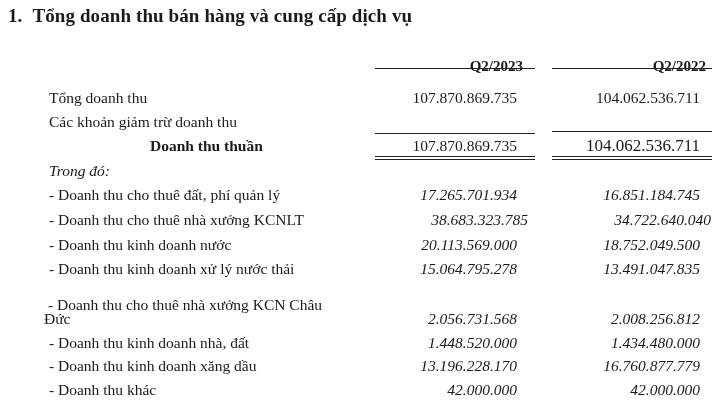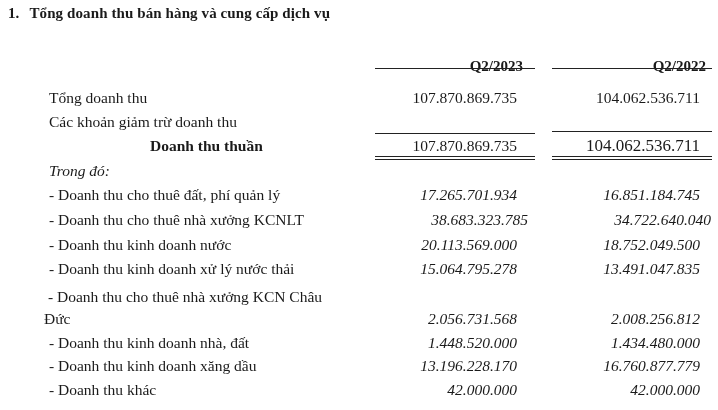--- a/index.html
+++ b/index.html
@@ -2,21 +2,21 @@
 <html><head>
   <meta charset="utf-8">
   <style>
     html, body { margin: 0; padding: 0; background: #ffffff; }
     body {
       width: 718px; height: 410px; overflow: hidden; position: relative;
       font-family: "Liberation Serif", "DejaVu Serif", serif; color: #1a1a1a;
     }
     .title {
       position: absolute; left: 8px; top: 5px;
-      font-size: 15px; font-weight: bold; letter-spacing: 0.1px;
+      font-size: 19px; font-weight: bold; letter-spacing: 0.1px;
     }
     .title .num { margin-right: 10px; }
     .col-head {
       position: absolute; top: 58px; font-size: 15px; font-weight: bold; text-align: right;
     }
     .rule { position: absolute; height: 0; border-top: 1.5px solid #222; }
     .row { position: absolute; left: 0; width: 712px; height: 22px; font-size: 15.5px; }
     .row .label { position: absolute; left: 49px; white-space: nowrap; }
     .row .v1 { position: absolute; right: 195px; text-align: right; white-space: nowrap; }
     .row .v2 { position: absolute; right: 12px; text-align: right; white-space: nowrap; }
@@ -81,21 +81,21 @@
   <span class="v1 it">20.113.569.000</span>
   <span class="v2 it">18.752.049.500</span>
 </div>
 
 <div class="row" style="top:260px;">
   <span class="label">- Doanh thu kinh doanh xử lý nước thải</span>
   <span class="v1 it">15.064.795.278</span>
   <span class="v2 it">13.491.047.835</span>
 </div>
 
-<div class="row" style="top:288px;">
+<div class="row" style="top:296px;">
   <span class="label" style="left:48px;"> - Doanh thu cho thuê nhà xưởng KCN Châu</span>
 </div>
 <div class="row" style="top:310px;">
   <span class="label" style="left:44px;">Đức</span>
   <span class="v1 it">2.056.731.568</span>
   <span class="v2 it">2.008.256.812</span>
 </div>
 
 <div class="row" style="top:334px;">
   <span class="label">- Doanh thu kinh doanh nhà, đất</span>

